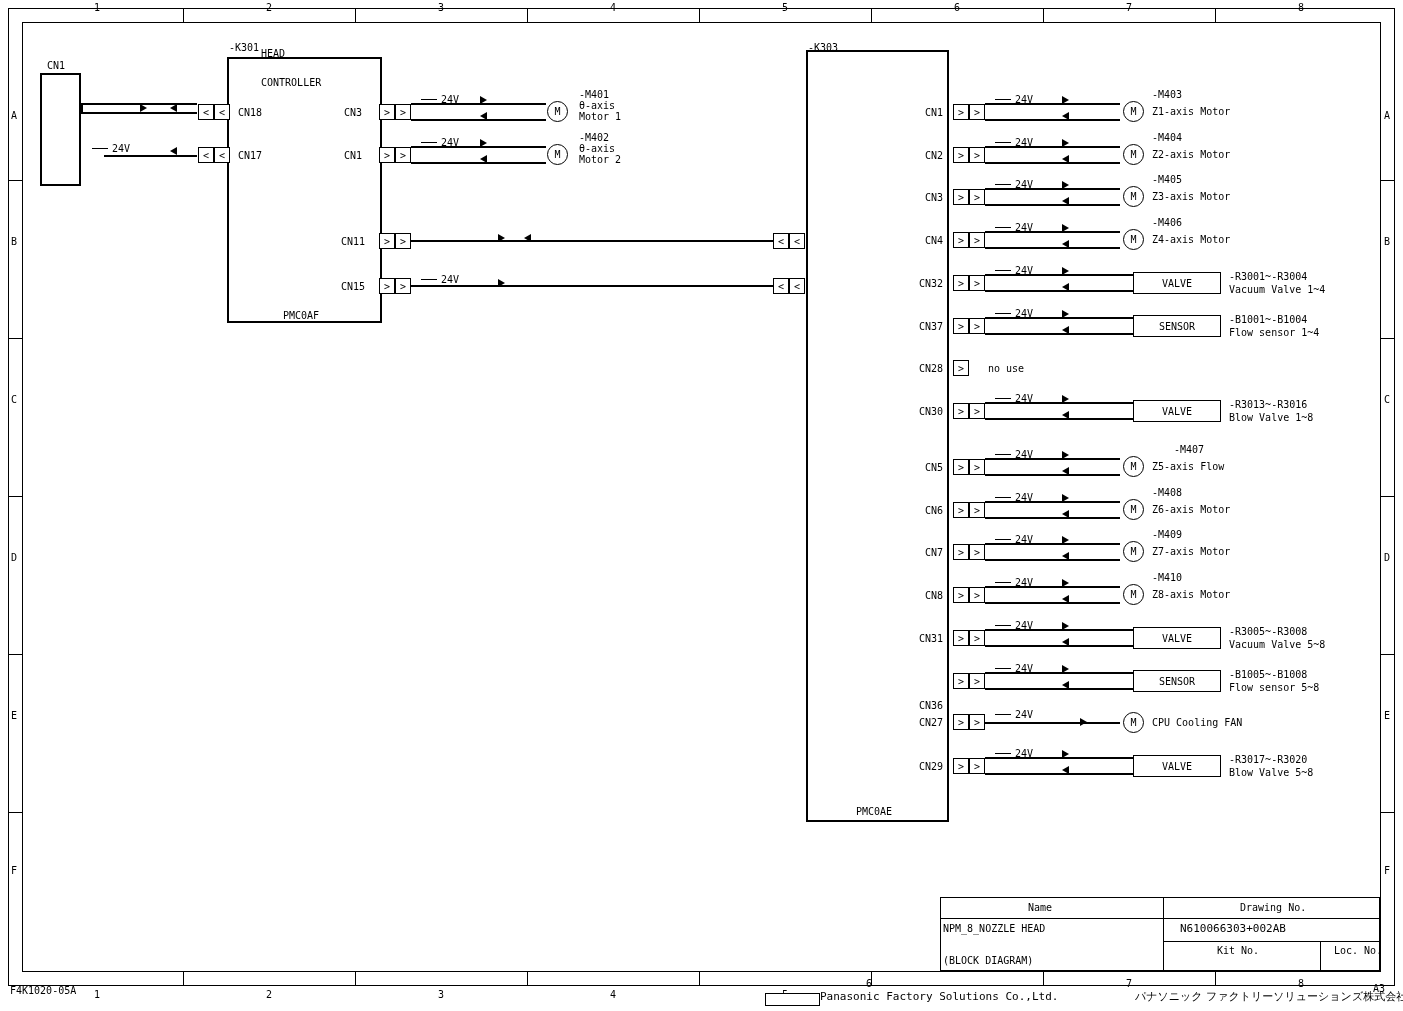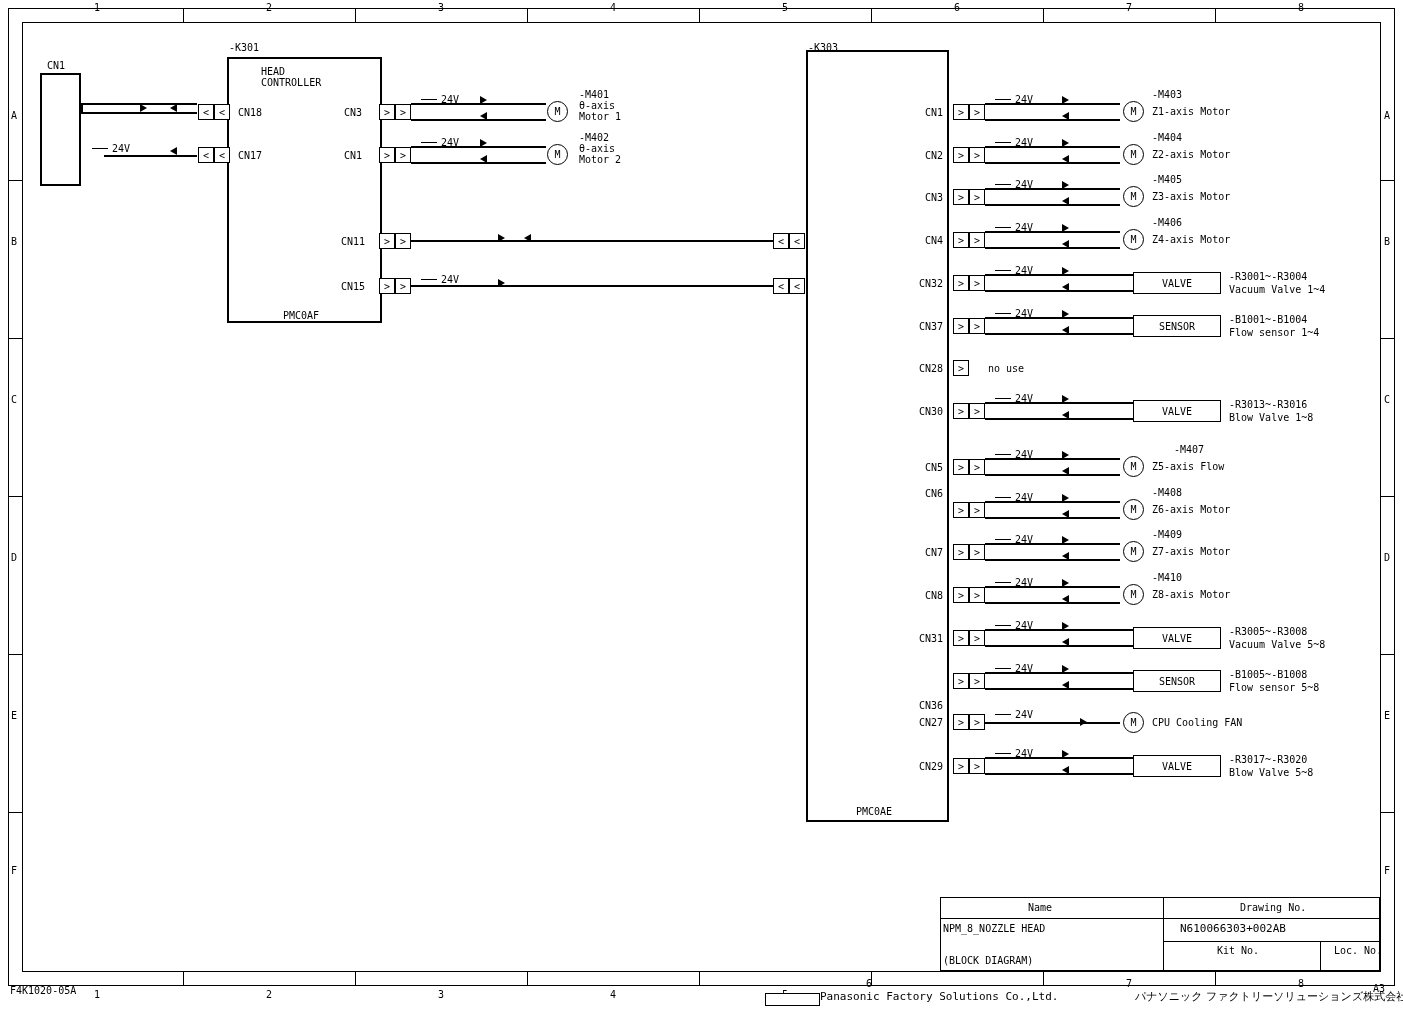--- a/index.html
+++ b/index.html
@@ -115,21 +115,21 @@
   <div class="arrow ar-r" style="left:140px;top:104px;"></div>
   <div class="arrow ar-l" style="left:170px;top:104px;"></div>
 
   <div class="ln h2" style="left:104px;top:155px;width:93px;"></div>
   <div class="ln h1" style="left:92px;top:148px;width:16px;"></div>
   <div class="txt t10" style="left:112px;top:143px;">24V</div>
   <div class="arrow ar-l" style="left:170px;top:147px;"></div>
 
   <div class="box" style="left:227px;top:57px;width:155px;height:266px;"></div>
   <div class="txt t10" style="left:229px;top:42px;">-K301</div>
-  <div class="txt t10" style="left:261px;top:66px;">HEAD</div>
+  <div class="txt t10" style="left:261px;top:48px;">HEAD</div>
   <div class="txt t10" style="left:261px;top:77px;">CONTROLLER</div>
   <div class="txt t10" style="left:283px;top:310px;">PMC0AF</div>
 
   <div class="conn" style="left:198px;top:104px;width:16px;height:16px;">
       <span>&lt;</span>
     </div>
   <div class="conn" style="left:214px;top:104px;width:16px;height:16px;">
       <span>&lt;</span>
     </div>
   <div class="txt t10" style="left:238px;top:107px;">CN18</div>
@@ -374,21 +374,21 @@
   <div class="ln h1" style="left:995px;top:454px;width:16px;"></div>
   <div class="txt t10" style="left:1015px;top:449px;">24V</div>
   <div class="arrow ar-r" style="left:1062px;top:451px;"></div>
   <div class="arrow ar-l" style="left:1062px;top:467px;"></div>
   <div class="circ" style="left:1123px;top:456px;width:21px;height:21px;">
       <span>M</span>
     </div>
   <div class="txt t10" style="left:1152px;top:444px;margin-left:22px;">-M407</div>
   <div class="txt t10" style="left:1152px;top:461px;">Z5-axis Flow</div>
 
-  <div class="rowlbl" style="left:893px;top:488px;width:50px;">CN6</div>
+  <div class="rowlbl" style="left:893px;top:505px;width:50px;">CN6</div>
   <div class="conn" style="left:953px;top:502px;width:16px;height:16px;">
       <span>&gt;</span>
     </div>
   <div class="conn" style="left:969px;top:502px;width:16px;height:16px;">
       <span>&gt;</span>
     </div>
   <div class="ln h2" style="left:985px;top:501px;width:135px;"></div>
   <div class="ln h2" style="left:985px;top:517px;width:135px;"></div>
   <div class="ln h1" style="left:995px;top:497px;width:16px;"></div>
   <div class="txt t10" style="left:1015px;top:492px;">24V</div>

